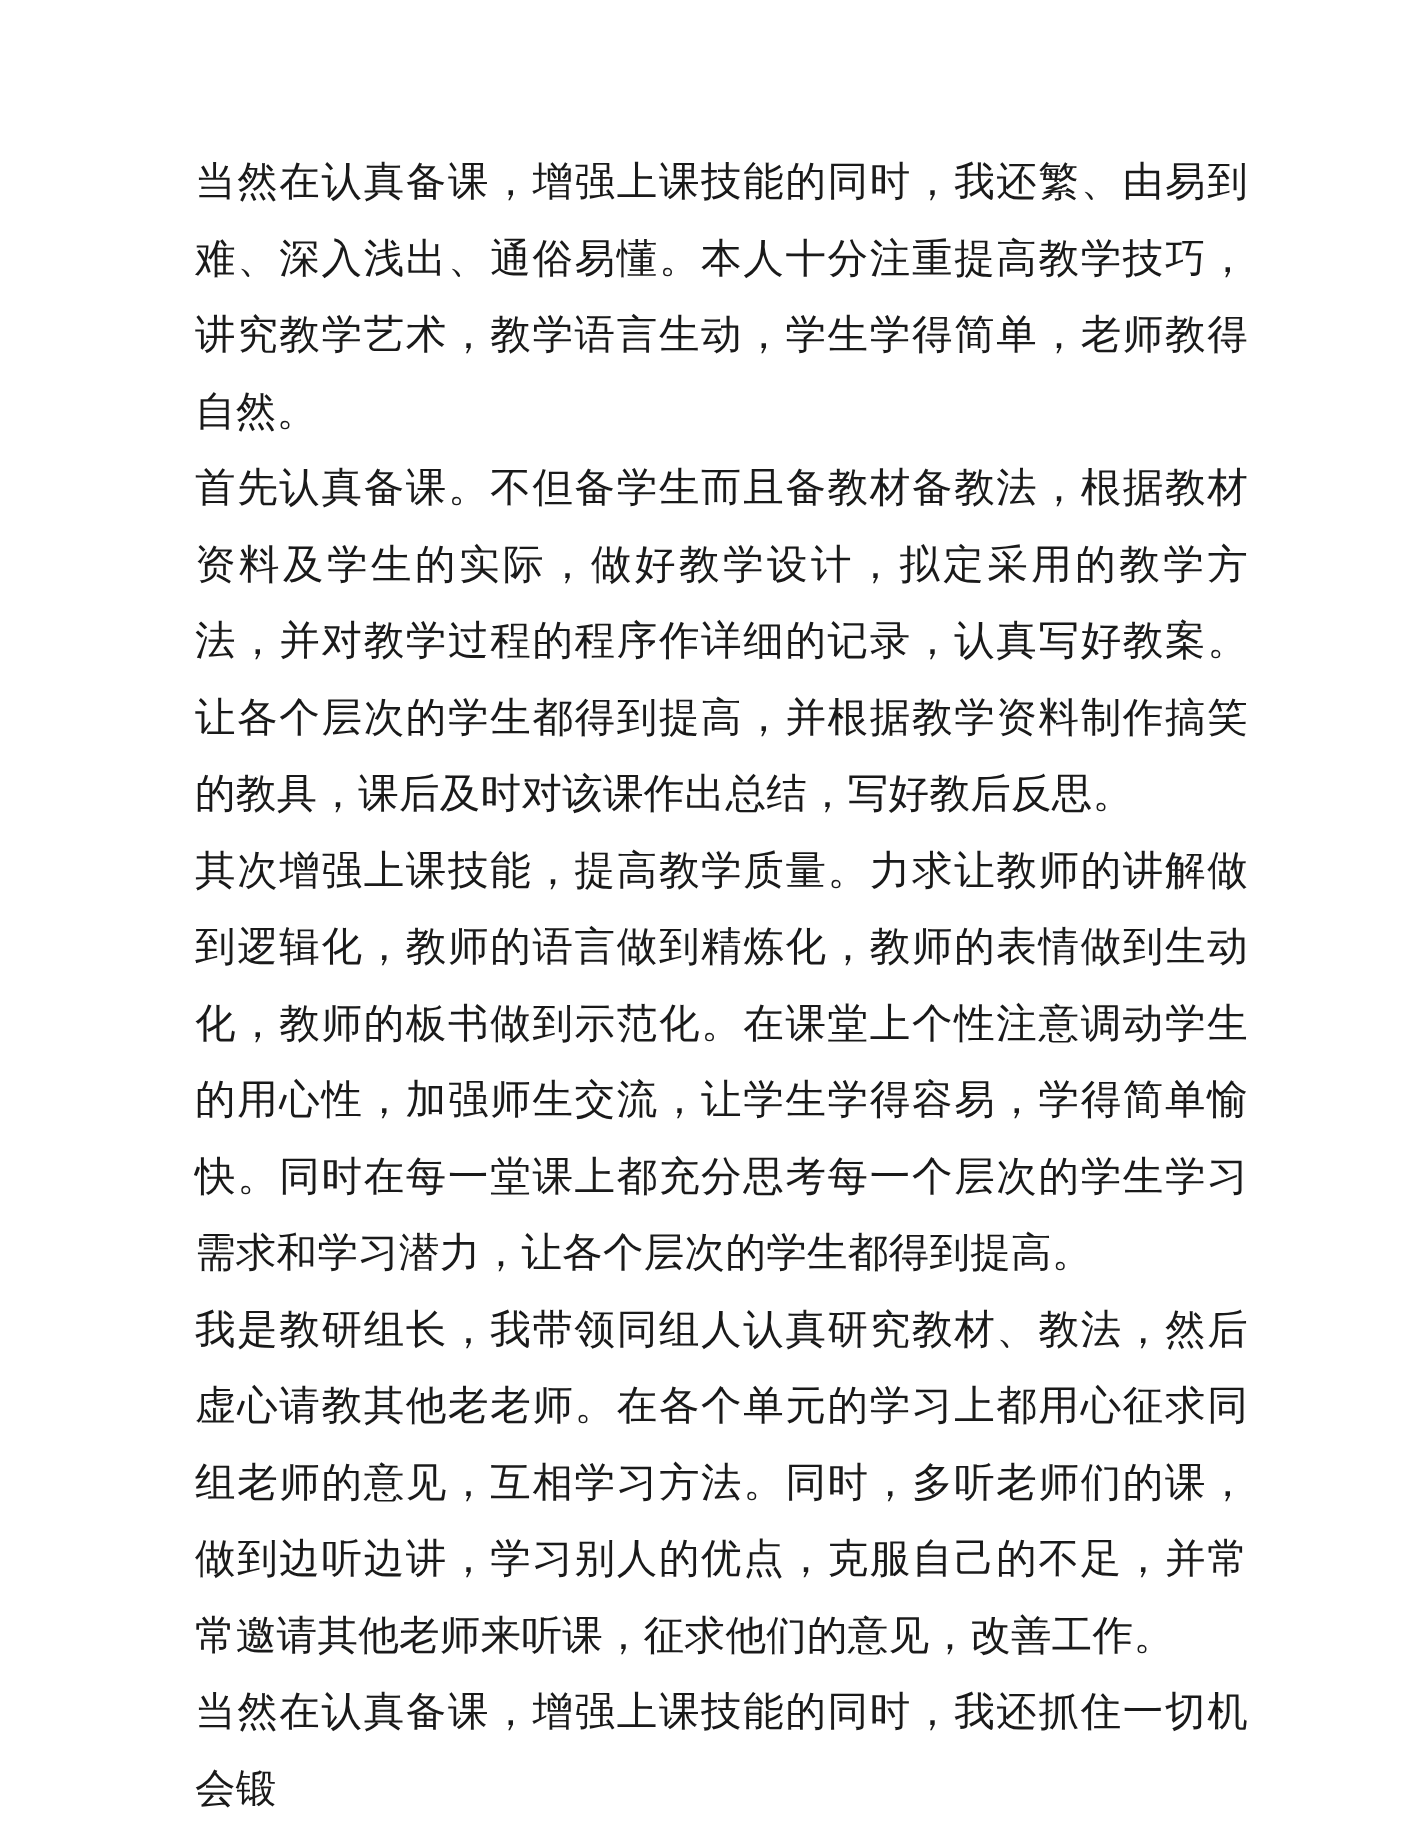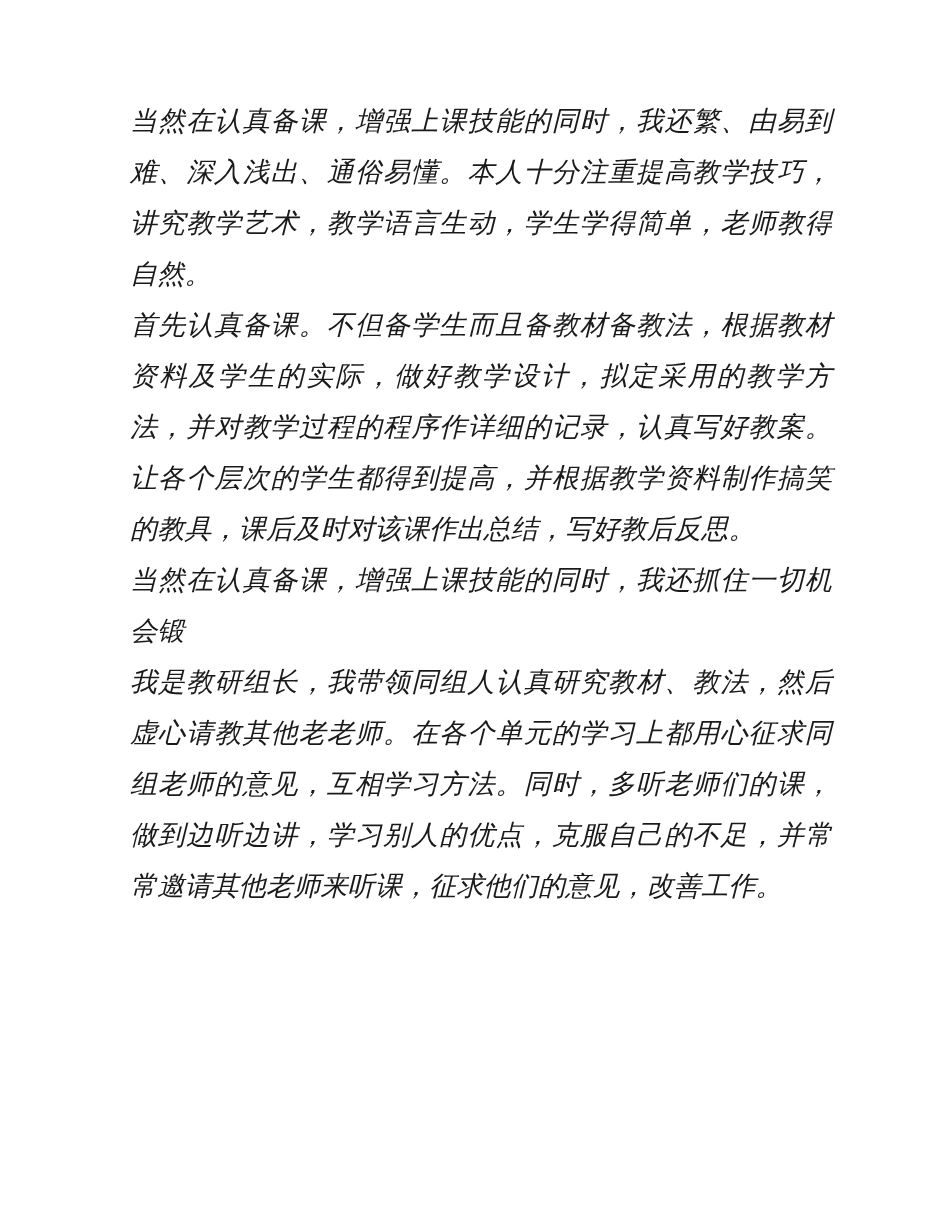--- a/index.html
+++ b/index.html
@@ -22,31 +22,31 @@
     background: #ffffff;
     position: relative;
   }
   .doc-body {
     font-size: 27px;
     line-height: 51px;
     text-align: justify;
     text-justify: inter-ideograph;
     letter-spacing: 0.2px;
     color: #1a1a1a;
-    font-style: italic;
   }
   .doc-body p {
     margin: 0;
     padding: 0;
     text-indent: 0;
   }
 </style>
 </head>
 <body>
 
 <div class="page">
   <div class="doc-body">
     <p>当然在认真备课，增强上课技能的同时，我还繁、由易到难、深入浅出、通俗易懂。本人十分注重提高教学技巧，讲究教学艺术，教学语言生动，学生学得简单，老师教得自然。</p>
     <p>首先认真备课。不但备学生而且备教材备教法，根据教材资料及学生的实际，做好教学设计，拟定采用的教学方法，并对教学过程的程序作详细的记录，认真写好教案。让各个层次的学生都得到提高，并根据教学资料制作搞笑的教具，课后及时对该课作出总结，写好教后反思。</p>
+    <p>其次增强上课技能，提高教学质量。力求让教师的讲解做到逻辑化，教师的语言做到精炼化，教师的表情做到生动化，教师的板书做到示范化。在课堂上个性注意调动学生的用心性，加强师生交流，让学生学得容易，学得简单愉快。同时在每一堂课上都充分思考每一个层次的学生学习需求和学习潜力，让各个层次的学生都得到提高。</p>
+    <p>我是教研组长，我带领同组人认真研究教材、教法，然后虚心请教其他老老师。在各个单元的学习上都用心征求同组老师的意见，互相学习方法。同时，多听老师们的课，做到边听边讲，学习别人的优点，克服自己的不足，并常常邀请其他老师来听课，征求他们的意见，改善工作。</p>
     <p>当然在认真备课，增强上课技能的同时，我还抓住一切机会锻</p>
-    <p>我是教研组长，我带领同组人认真研究教材、教法，然后虚心请教其他老老师。在各个单元的学习上都用心征求同组老师的意见，互相学习方法。同时，多听老师们的课，做到边听边讲，学习别人的优点，克服自己的不足，并常常邀请其他老师来听课，征求他们的意见，改善工作。</p>
   </div>
 </div>
 
 </body></html>

